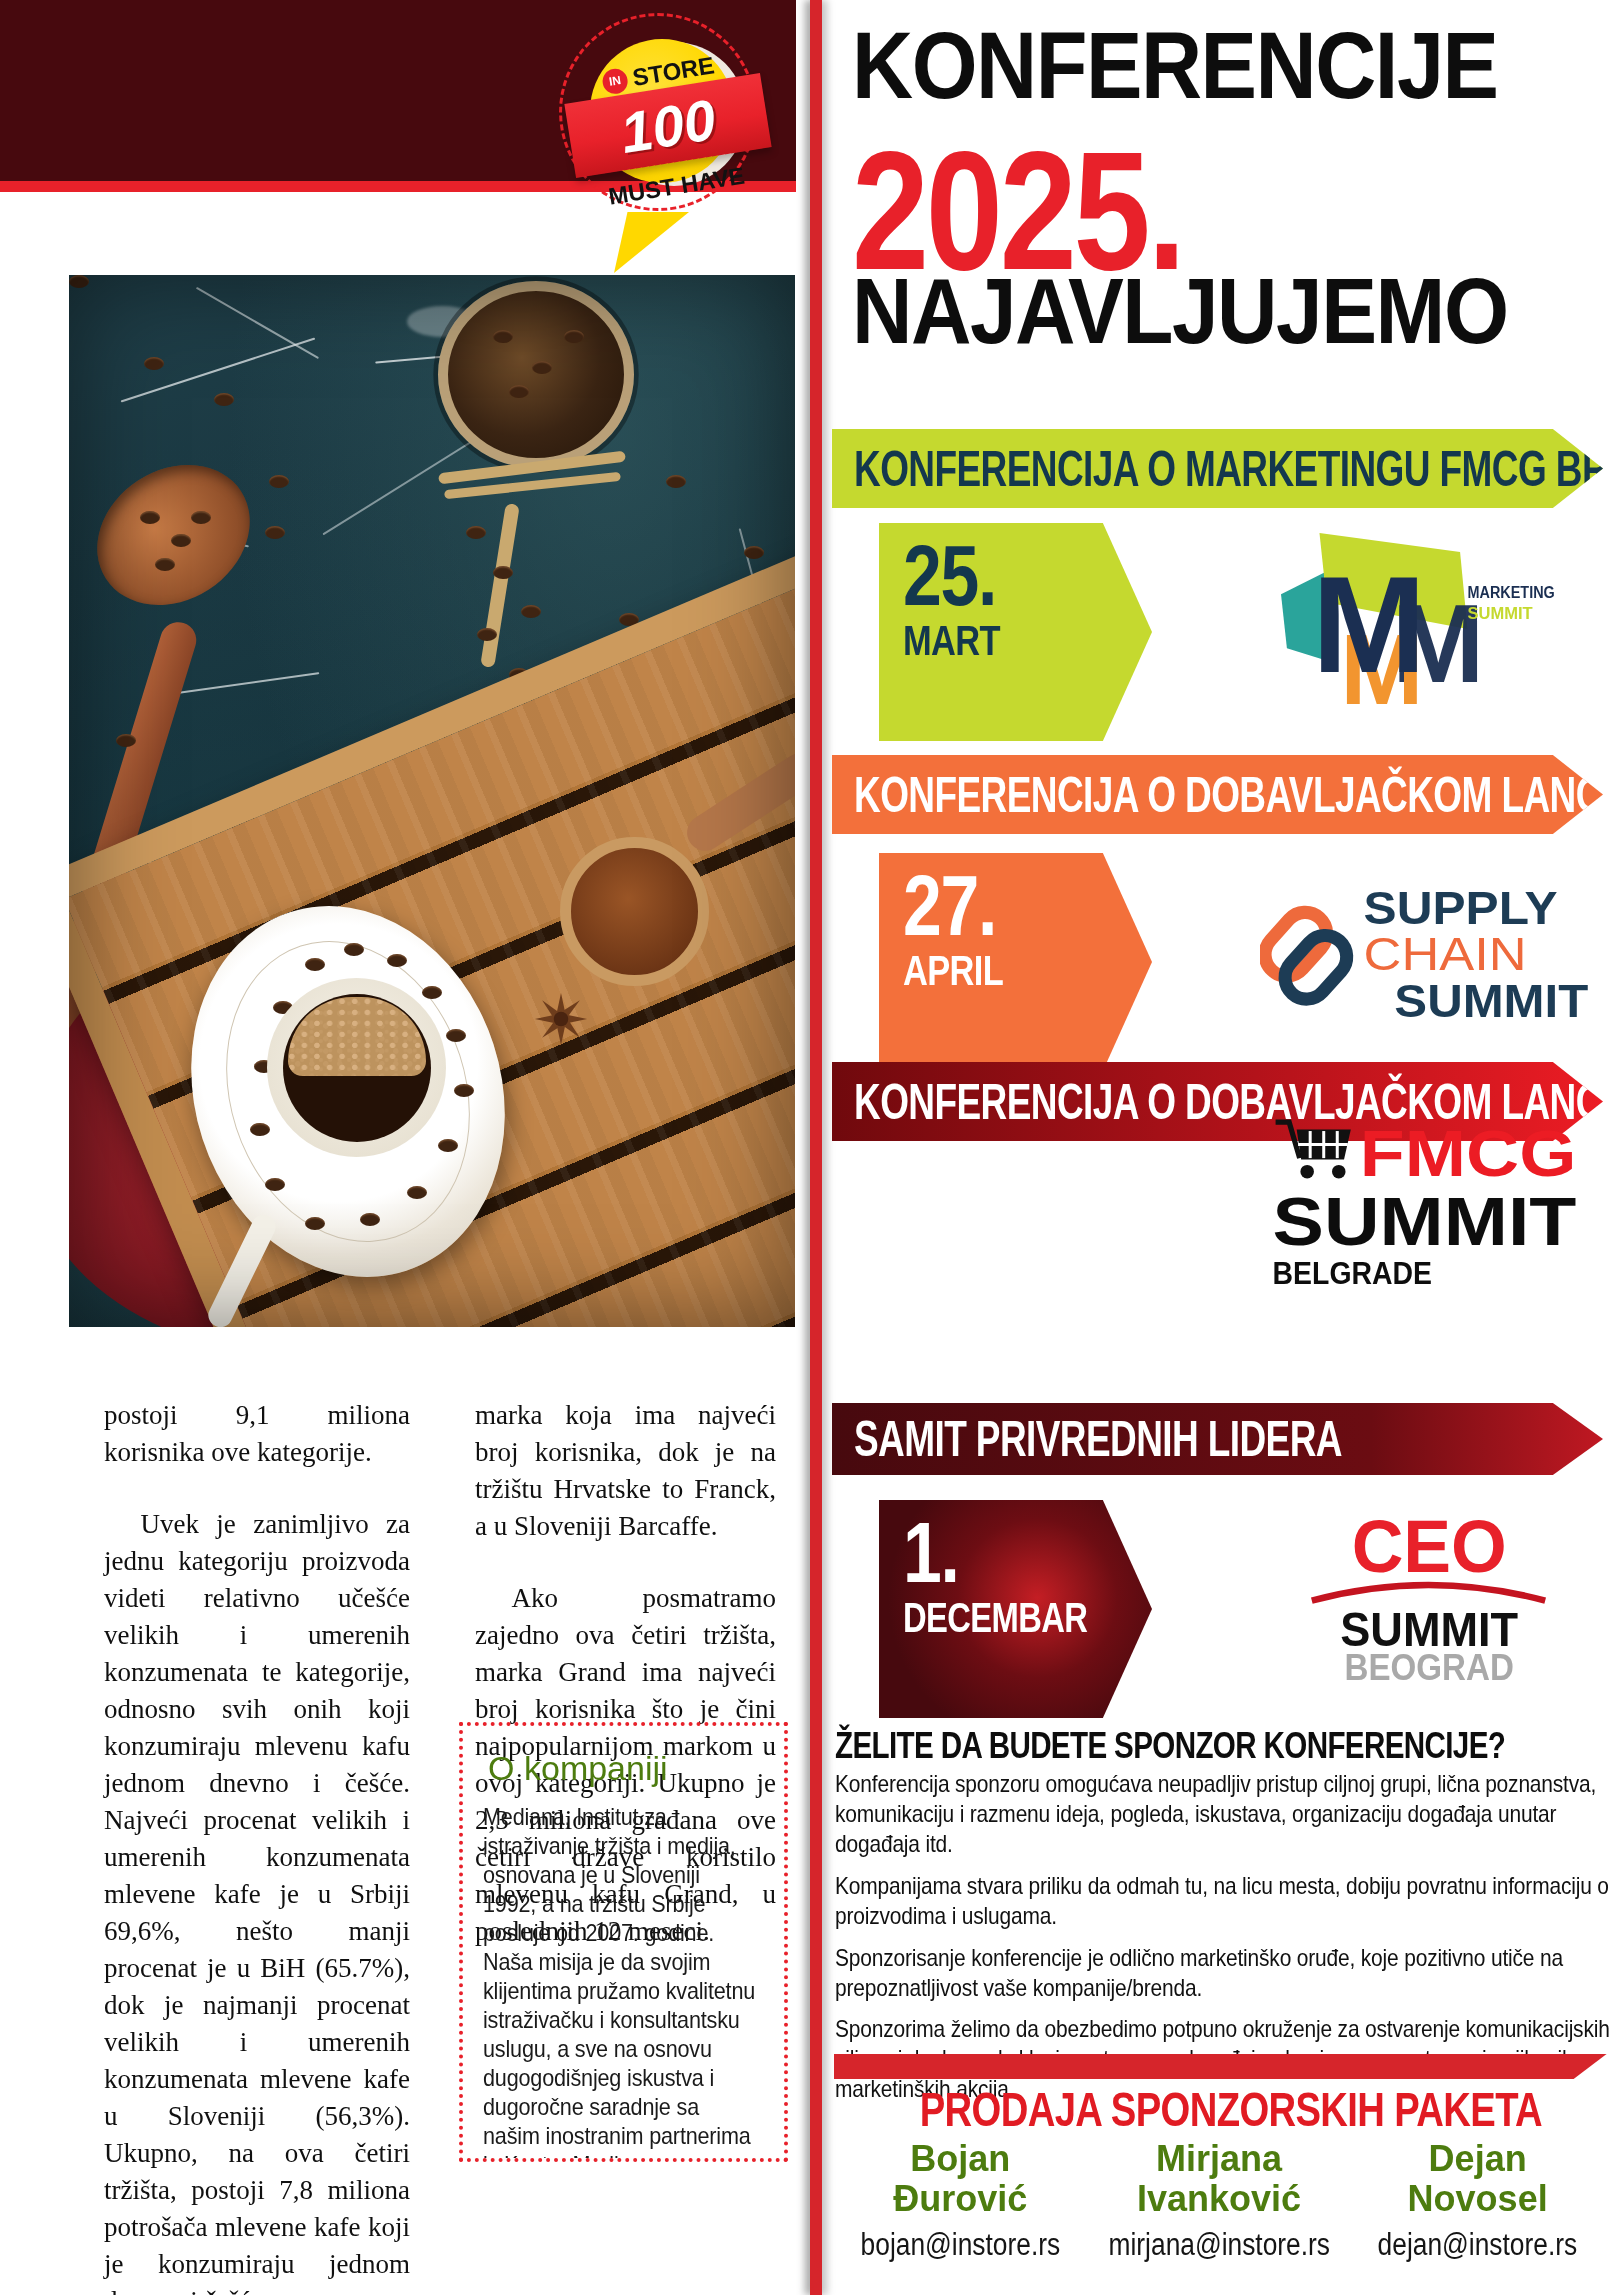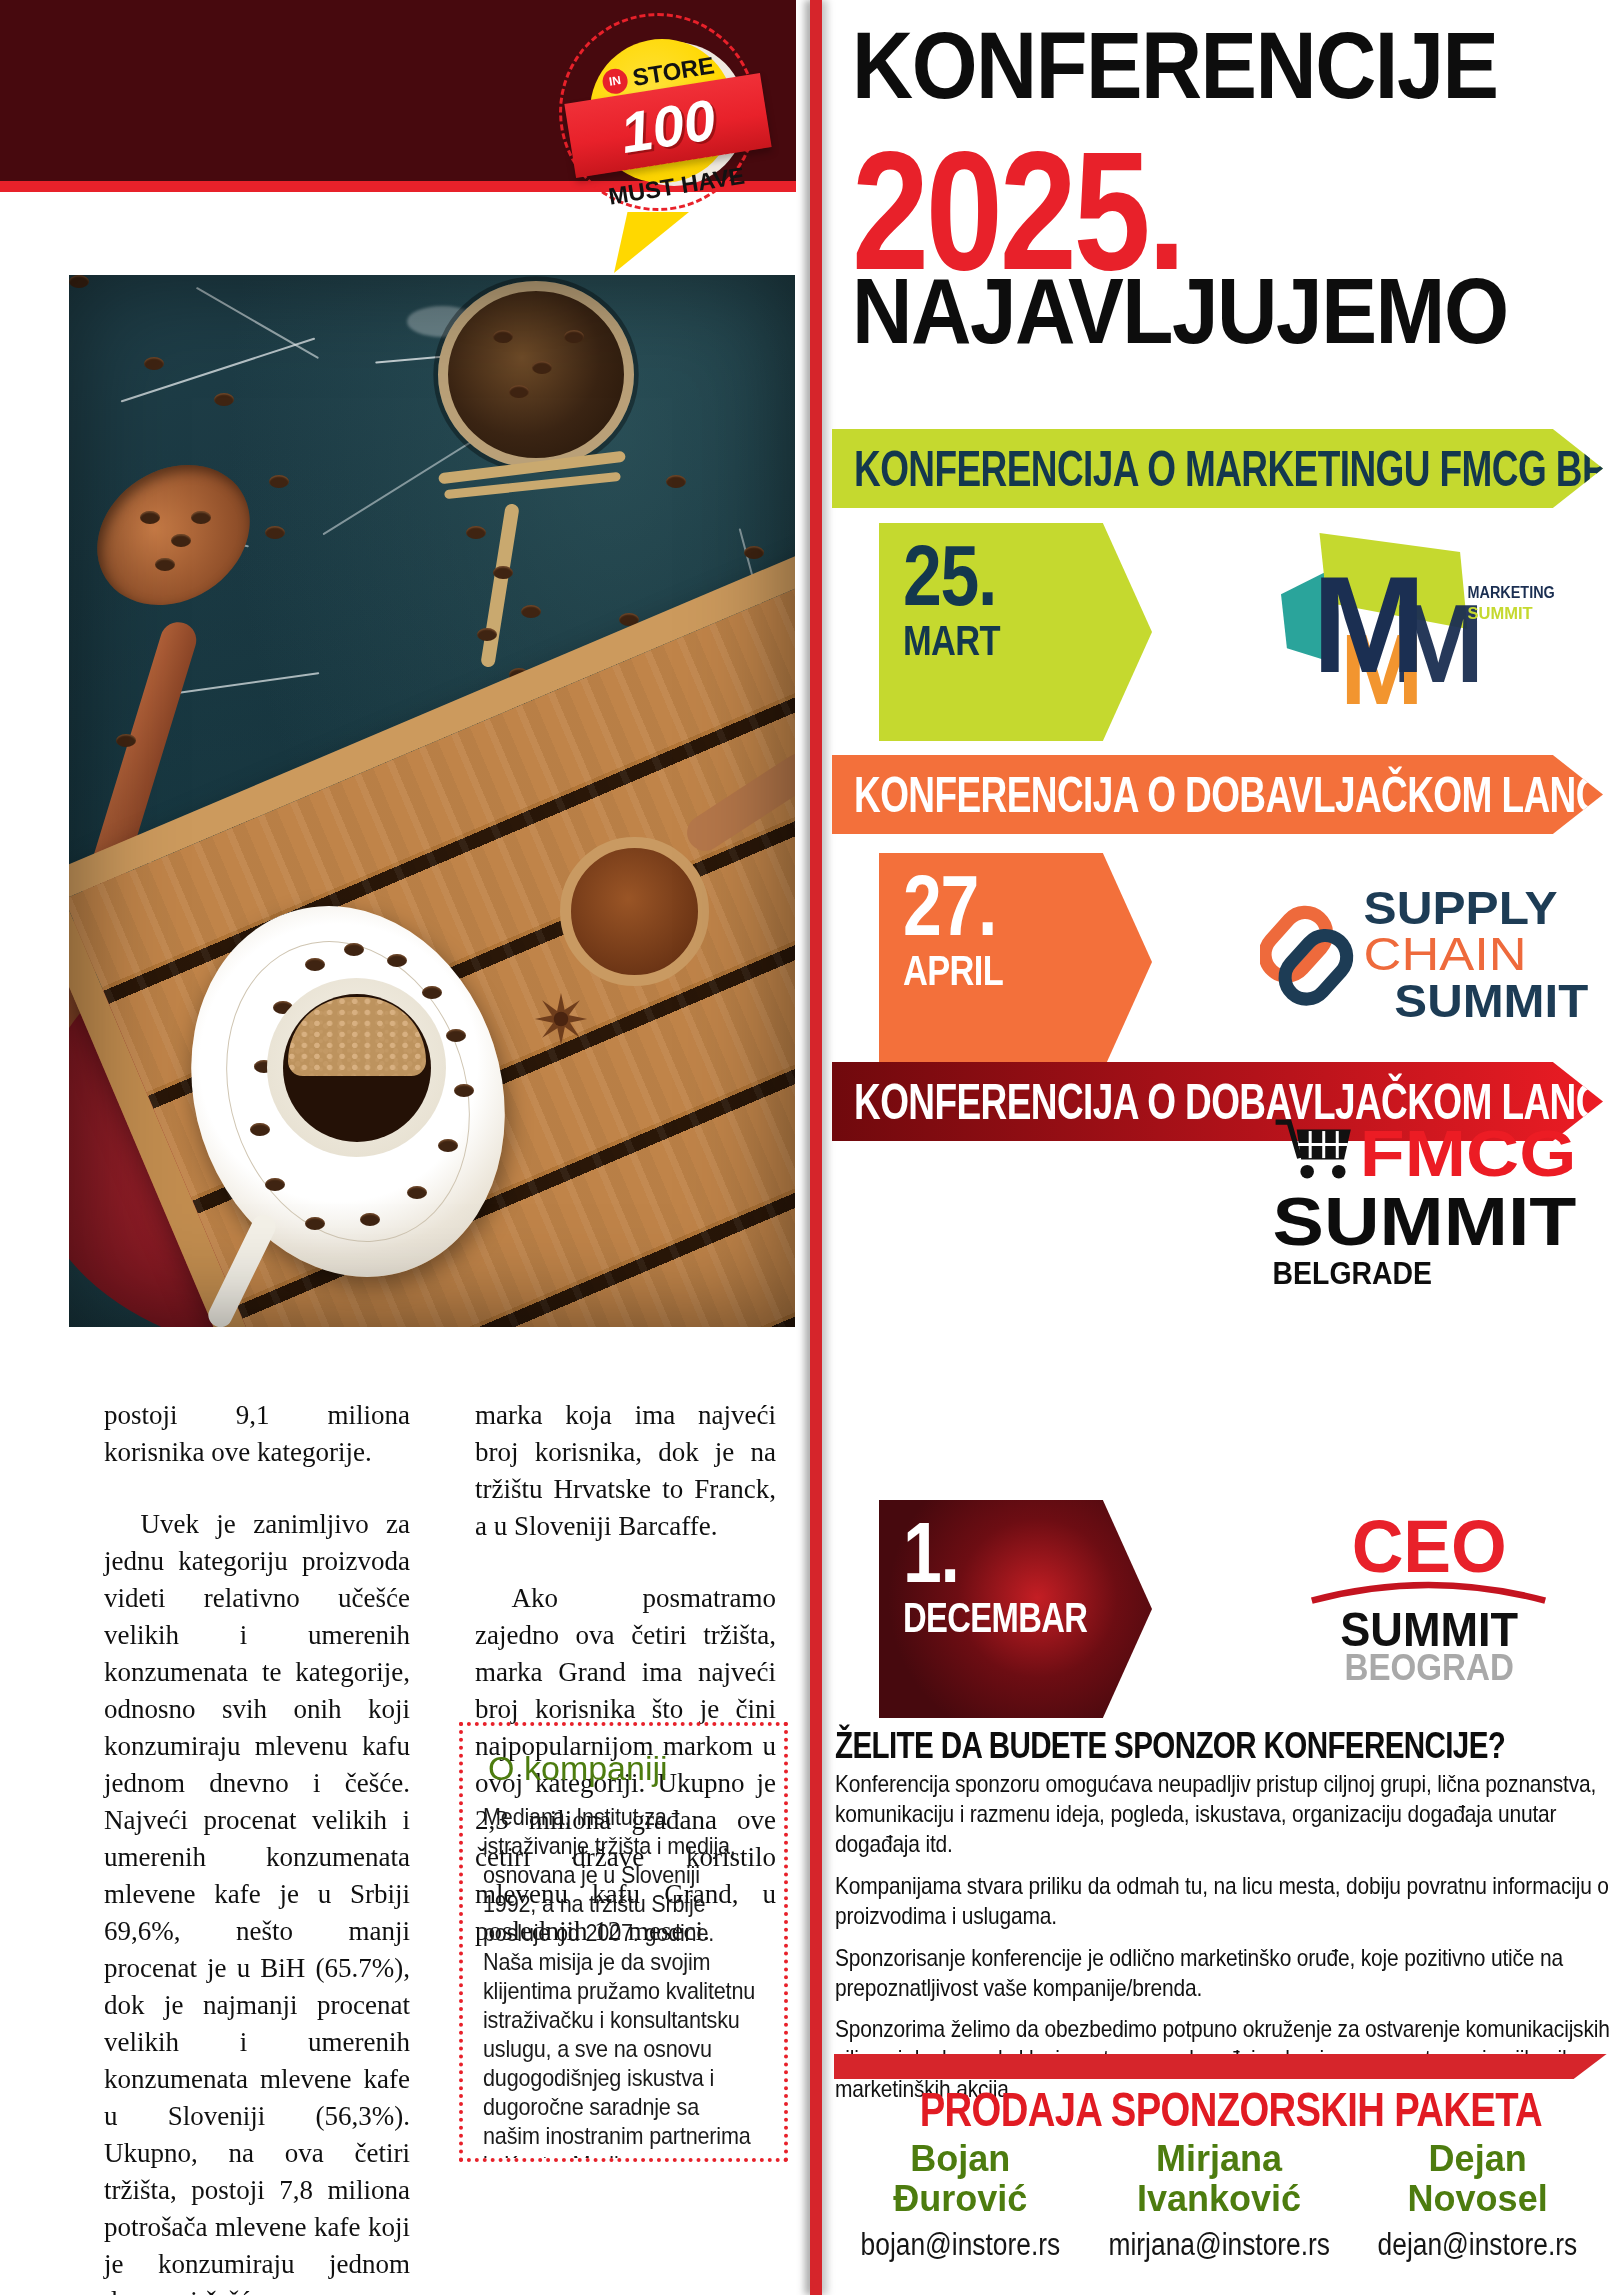--- a/index.html
+++ b/index.html
@@ -306,20 +306,23 @@
           <line x1="36" y1="38" x2="102" y2="38" stroke="#fff" stroke-width="4"></line>
           <circle cx="48" cy="74" r="9" fill="#111"></circle>
             <circle cx="90" cy="74" r="9" fill="#111"></circle>
         </g>
         <text x="118" y="80" font-size="86" font-weight="900" fill="#ec1c24" textLength="288" lengthAdjust="spacingAndGlyphs" font-family="Liberation Sans,sans-serif">FMCG</text>
         <text x="2" y="172" font-size="92" font-weight="900" fill="#0d0d0d" textLength="404" lengthAdjust="spacingAndGlyphs" font-family="Liberation Sans,sans-serif">SUMMIT</text>
         <text x="2" y="224" font-size="42" font-weight="900" fill="#0d0d0d" textLength="212" lengthAdjust="spacingAndGlyphs" font-family="Liberation Sans,sans-serif">BELGRADE</text>
       </svg>
     </div>
 
+    <div class="abs banner" style="top:1403px;height:72px;background:linear-gradient(90deg,#47090e,#6b0c12 70%,#c01822);">
+      <span class="lbl cx" style="--sx:.74;color:#fff">SAMIT PRIVREDNIH LIDERA</span>
+      </div>
     <div class="abs dblock" style="top:1500px;background:radial-gradient(circle at 58% 45%,#c41e24 0%,#6d0d13 40%,#47090e 75%);color:#fff;">
       <div class="day"><span class="cx" style="--sx:.82">1.</span></div>
       <div class="mon"><span class="cx" style="--sx:.78">DECEMBAR</span></div>
     </div>
     <div class="abs logobox" style="top:1500px;">
       <svg width="267" height="185" viewBox="0 0 340 260">
         <text x="62" y="100" font-size="104" font-weight="900" fill="#e8212a" textLength="218" lengthAdjust="spacingAndGlyphs" font-family="Liberation Sans,sans-serif">CEO</text>
         <path d="M6,140 Q170,96 334,140" fill="none" stroke="#c41420" stroke-width="9"></path>
         <text x="46" y="204" font-size="68" font-weight="900" fill="#111" textLength="250" lengthAdjust="spacingAndGlyphs" font-family="Liberation Sans,sans-serif">SUMMIT</text>
         <text x="52" y="252" font-size="52" font-weight="900" fill="#a9a9a9" textLength="238" lengthAdjust="spacingAndGlyphs" font-family="Liberation Sans,sans-serif">BEOGRAD</text>

